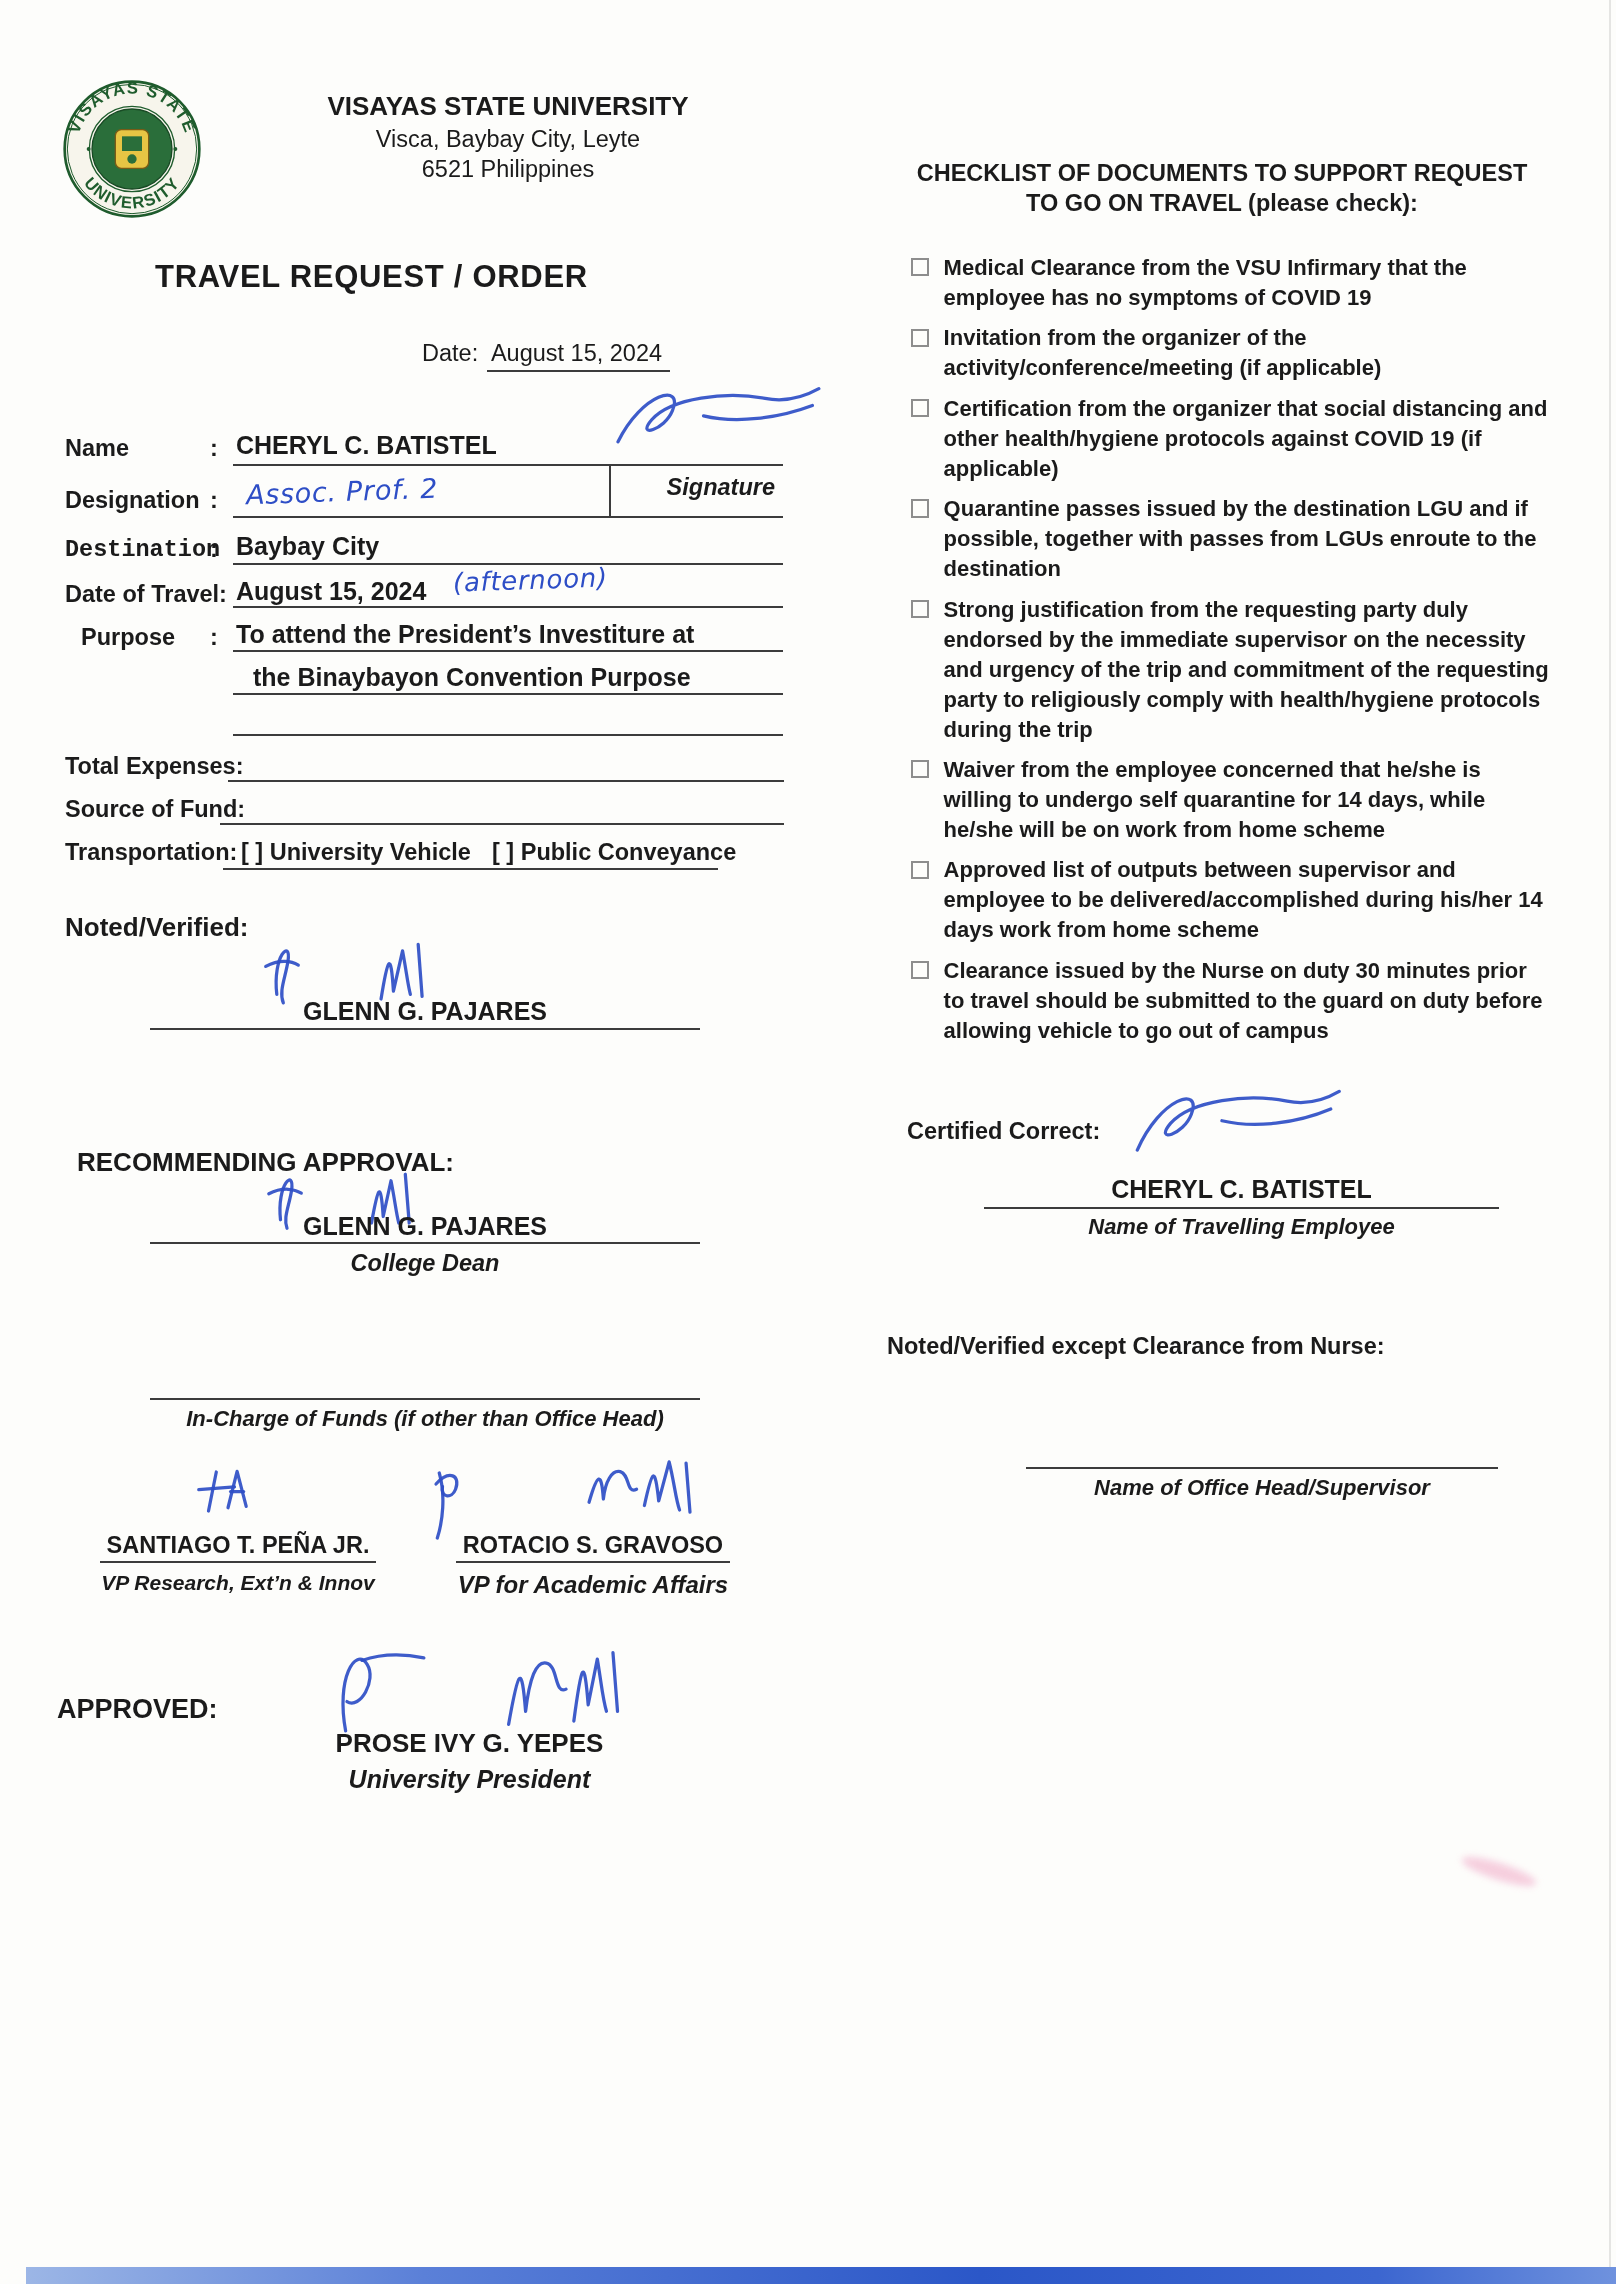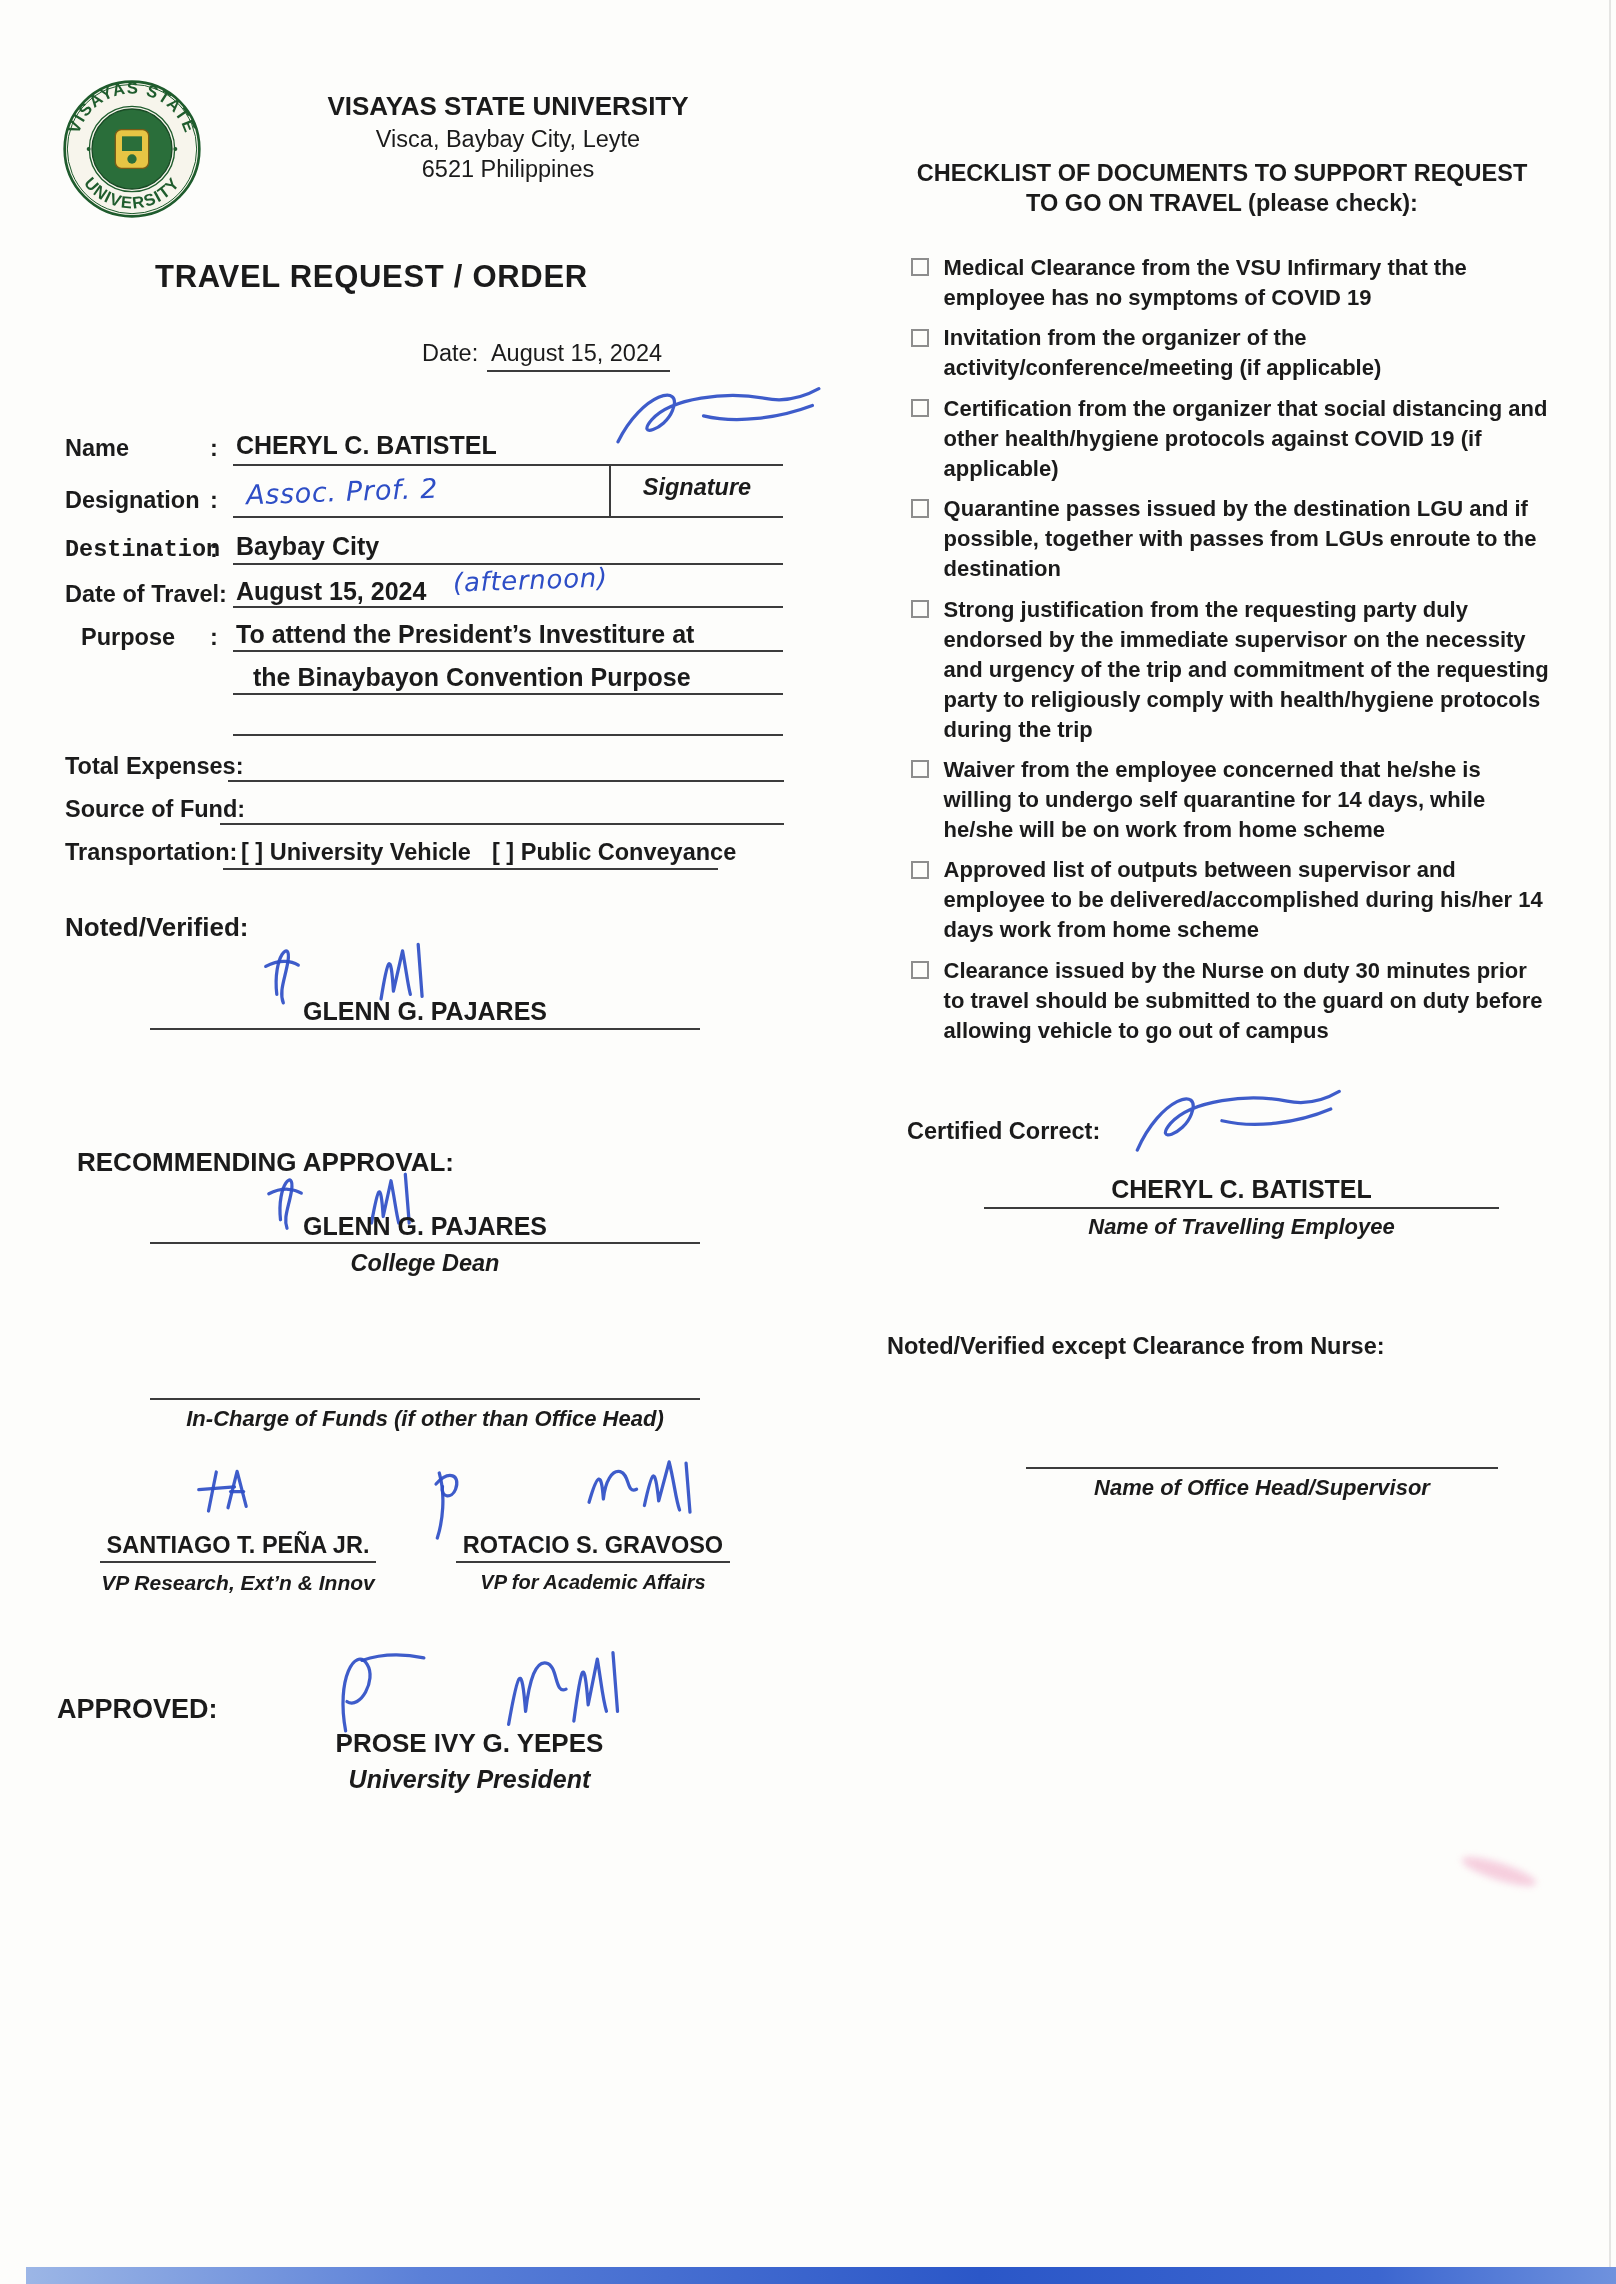--- a/index.html
+++ b/index.html
@@ -94,21 +94,21 @@
   <div class="abs b f36" style="left:65px;top:435px;">Name</div>
   <div class="abs b f36" style="left:210px;top:435px;">:</div>
   <div class="abs b f38" style="left:236px;top:431px;">CHERYL C. BATISTEL</div>
   <div class="abs rule" style="left:233px;top:464px;width:550px;"></div>
 
   <div class="abs b f36" style="left:65px;top:487px;">Designation</div>
   <div class="abs b f36" style="left:210px;top:487px;">:</div>
   <div class="abs hand f42" style="left:246px;top:476px;">Assoc. Prof. 2</div>
   <div class="abs rule" style="left:233px;top:516px;width:550px;"></div>
   <div class="abs vrule" style="left:609px;top:464px;height:52px;"></div>
-  <div class="abs bi f36 ctr" style="left:619px;top:474px;width:156px;">Signature</div>
+  <div class="abs bi f36 ctr" style="left:619px;top:474px;width:156px;text-align:right;">Signature</div>
 
   <div class="abs b f36" style="left:65px;top:536px;font-family:Liberation Mono, monospace;">Destination</div>
   <div class="abs b f36" style="left:210px;top:536px;">:</div>
   <div class="abs b f38" style="left:236px;top:532px;">Baybay City</div>
   <div class="abs rule" style="left:233px;top:563px;width:550px;"></div>
 
   <div class="abs b f36" style="left:65px;top:581px;">Date of Travel:</div>
   <div class="abs b f38" style="left:236px;top:577px;">August 15, 2024</div>
   <div class="abs hand f40" style="left:453px;top:565px;">(afternoon)</div>
   <div class="abs rule" style="left:233px;top:606px;width:550px;"></div>
@@ -170,21 +170,21 @@
   <svg class="abs sig" style="left:423px;top:1450px;" width="280" height="98" viewBox="0 0 430 150">
     <path d="M 25 35 C 35 70, 30 110, 22 135"></path>
     <path d="M 20 52 C 40 30, 58 38, 50 60 C 44 76, 26 72, 30 56"></path>
     <path d="M 255 80 C 268 35, 274 32, 277 75 C 280 48, 290 30, 303 33 C 318 37, 312 68, 328 60"></path>
     <path d="M 340 85 C 352 30, 356 22, 362 78 L 378 18 C 386 50, 388 75, 394 92"></path>
     <path d="M 404 20 L 410 95"></path>
   </svg>
   <div class="abs ctr" style="left:417px;top:1532px;width:352px;">
     <span class="b f36 uline-sp">ROTACIO S. GRAVOSO</span>
   </div>
-  <div class="abs bi ctr" style="left:417px;top:1571px;width:352px;font-size:20px;">VP for Academic Affairs</div>
+  <div class="abs bi ctr" style="left:417px;top:1571px;width:352px;font-size:24px;">VP for Academic Affairs</div>
 
   <div class="abs b f42" style="left:57px;top:1694px;">APPROVED:</div>
   <svg class="abs sig" style="left:300px;top:1633px;" width="326" height="124" viewBox="0 0 500 190">
     <path d="M 70 150 C 55 70, 85 20, 103 48 C 118 72, 92 118, 72 105"></path>
     <path d="M 95 42 C 130 30, 165 33, 190 38"></path>
     <path d="M 320 140 C 335 55, 340 45, 346 120 C 352 70, 362 42, 378 46 C 396 50, 390 95, 408 86"></path>
     <path d="M 420 135 C 432 45, 436 35, 442 110 L 456 40 C 462 75, 464 100, 470 120"></path>
     <path d="M 480 30 L 487 120"></path>
   </svg>
   <div class="abs b f40 ctr" style="left:287px;top:1728px;width:365px;">PROSE IVY G. YEPES</div>

